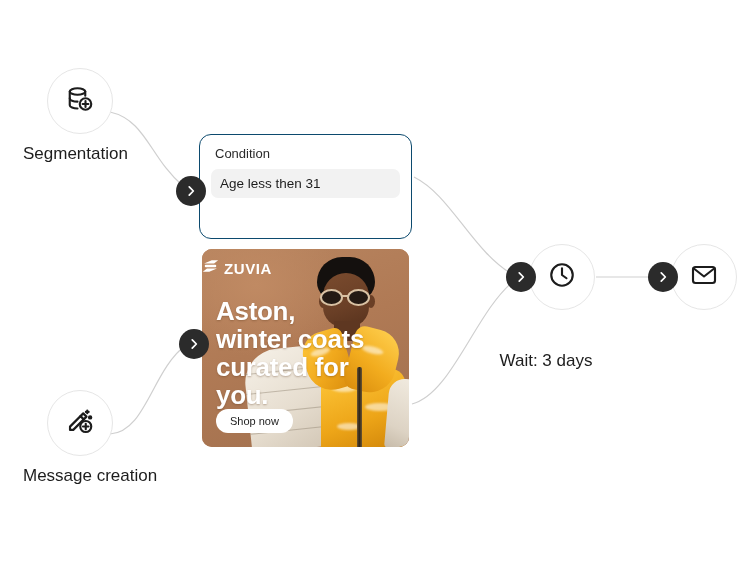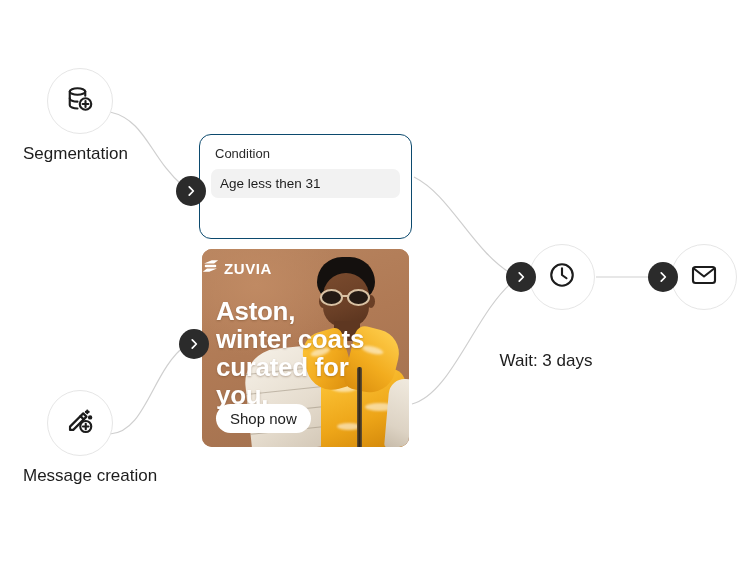--- a/index.html
+++ b/index.html
@@ -267,21 +267,21 @@
     line-height: 1.08;
     letter-spacing: -0.3px;
     text-shadow: 0 1px 2px rgba(90,55,30,0.35);
   }
   .ad-cta {
     position: absolute;
     left: 14px; bottom: 14px;
     z-index: 2;
     background: #ffffff;
     color: #1d1d1d;
-    font-size: 15px;
+    font-size: 11px;
     padding: 6px 14px;
     border-radius: 999px;
     display: inline-block;
   }
 </style>
 </head>
 <body>
 
 <div id="canvas">
 

